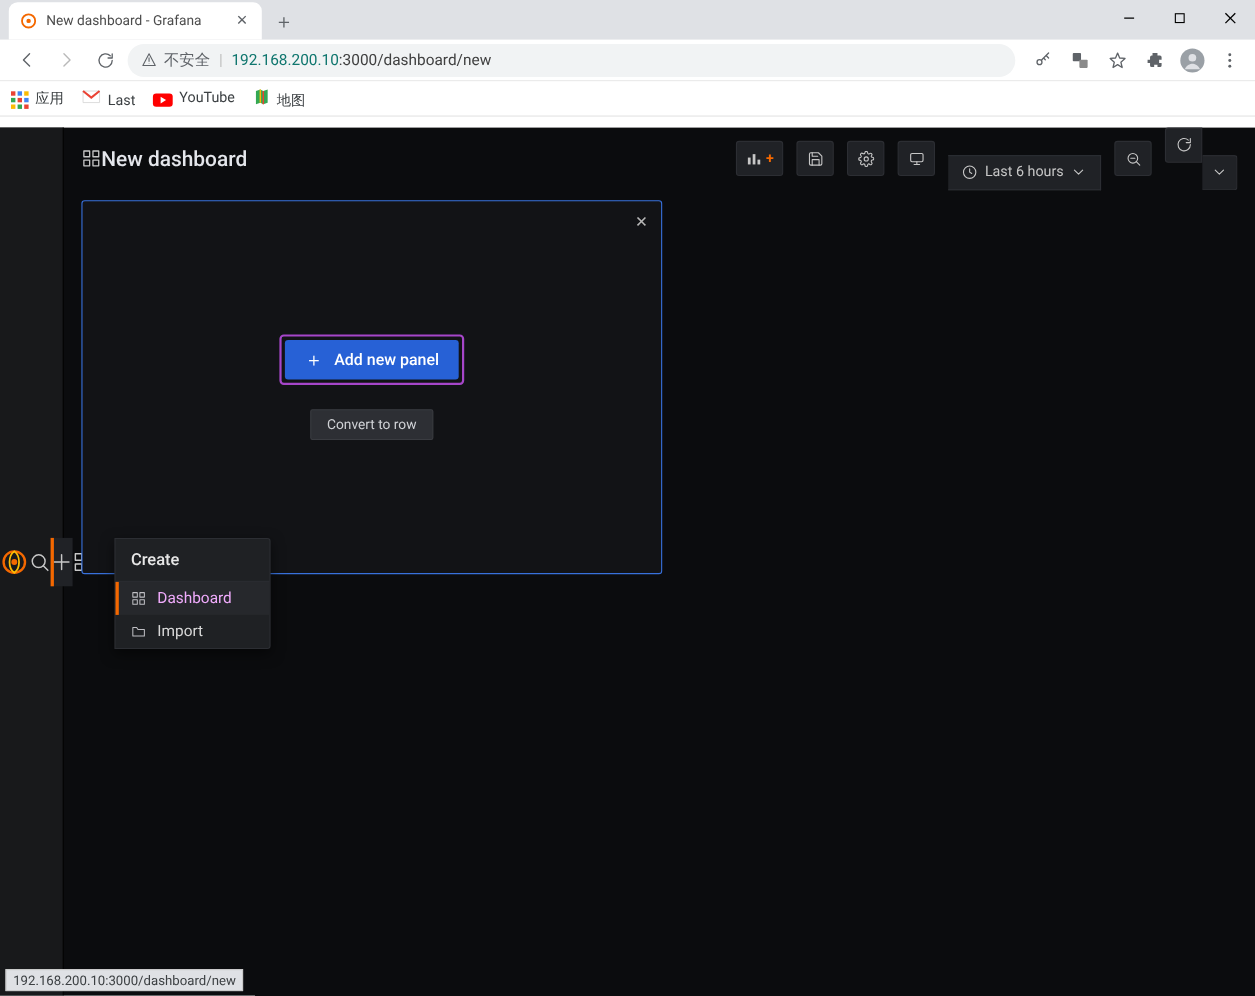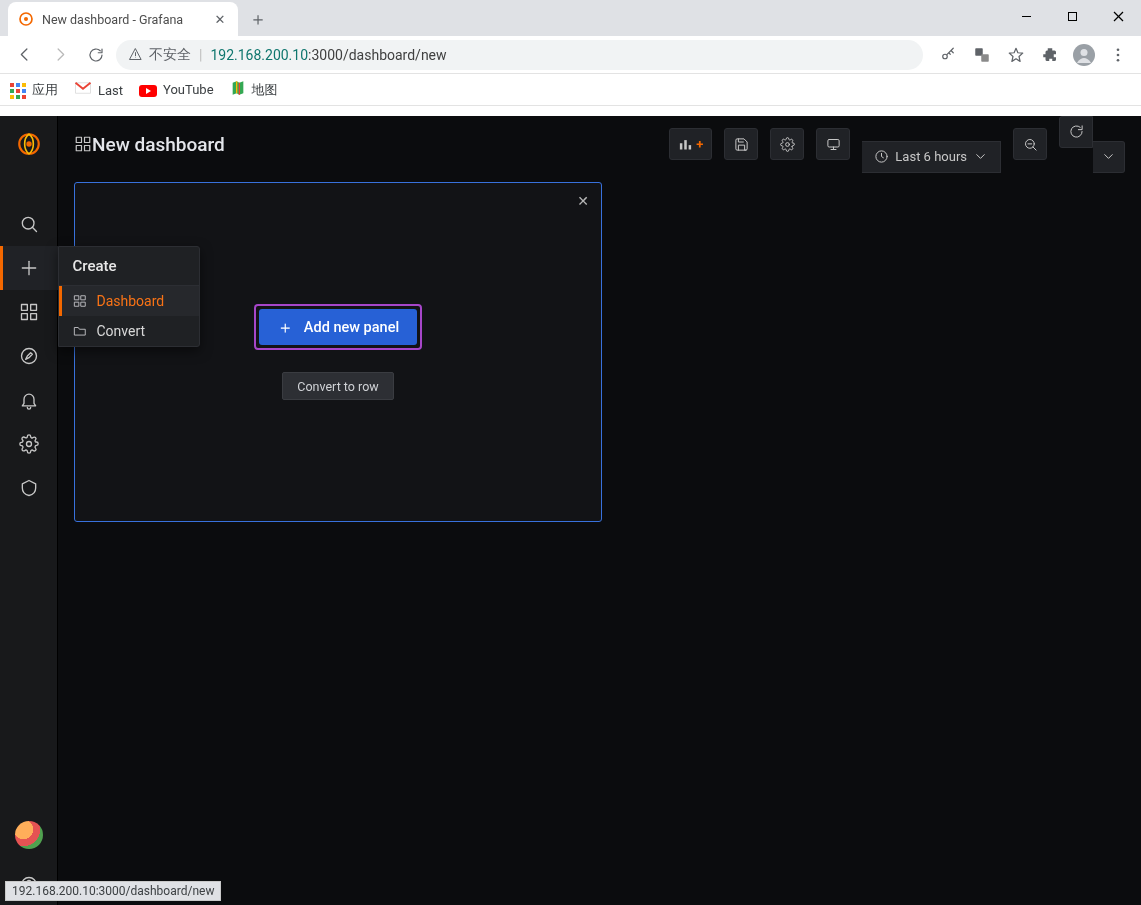--- a/index.html
+++ b/index.html
@@ -28,33 +28,33 @@
   .apps-ico span:nth-child(4){background:#34a853;} .apps-ico span:nth-child(5){background:#ea4335;} .apps-ico span:nth-child(6){background:#4285f4;}
   .apps-ico span:nth-child(7){background:#fbbc05;} .apps-ico span:nth-child(8){background:#34a853;} .apps-ico span:nth-child(9){background:#ea4335;}
   .yt-ico { width:18px; height:12px; background:#ff0000; border-radius:3px; position:relative; }
   .yt-ico::after { content:""; position:absolute; left:7px; top:3px; border-left:5px solid #fff; border-top:3px solid transparent; border-bottom:3px solid transparent; }
 
   
   .app { position:absolute; left:0; right:0; top:116px; bottom:0; background:#0b0c0e; display:flex; }
   
   .status-tip { position:absolute; left:5px; bottom:4px; background:#dfe1e5; color:#3c4043; font-size:12px; padding:2px 6px; border:1px solid #c9c9c9; z-index:50; }
 
-  .sidebar { width:58px; background:#18191b; display:flex; flex-direction:column; align-items:center; padding-top:0; position:relative; border-right:1px solid #000; }
+  .sidebar { width:58px; background:#18191b; display:flex; flex-direction:row; align-items:center; padding-top:0; position:relative; border-right:1px solid #000; }
   .logo { width:58px; height:56px; display:flex; align-items:center; justify-content:center; }
   .side-ico { width:58px; height:44px; display:flex; align-items:center; justify-content:center; color:#c7c7c7; cursor:pointer; position:relative; }
   .side-ico.active { background:#202226; }
   .side-ico.active::before { content:""; position:absolute; left:0; top:0; bottom:0; width:3px; background:#f46800; }
   .side-ico svg { width:20px; height:20px; }
   .side-spacer { flex:1; }
   .avatar { width:28px; height:28px; border-radius:50%; background: radial-gradient(circle at 30% 30%, #ffae5a 0 35%, #e55353 36% 60%, #50a14f 61% 100%); margin-bottom:16px; }
 
   .flyout { position:absolute; left:58px; top:0; width:142px; background:#1f2124; border:1px solid #2c2e33; border-radius:0 3px 3px 0; box-shadow:0 4px 12px rgba(0,0,0,.5); z-index:10; }
   .flyout-head { padding:10px 14px; font-size:15px; font-weight:500; color:#e7e7e7; border-bottom:1px solid #2c2e33; }
   .flyout-item { padding:7px 14px; font-size:14px; color:#d8d8d8; display:flex; align-items:center; gap:10px; cursor:pointer; position:relative; }
-  .flyout-item.active { background:#26282c; color:#f97316; }
+  .flyout-item.active { background:#26282c; color:#f0abfc; }
   .flyout-item.active::before { content:""; position:absolute; left:0; top:0; bottom:0; width:3px; background:#f46800; }
   .flyout-item svg { width:14px; height:14px; stroke:#bfbfc4; }
 
   .main { flex:1; display:flex; flex-direction:column; }
   .topbar { height:56px; display:flex; align-items:center; padding:0 16px; gap:12px; }
   .crumb { display:flex; align-items:center; color:#e4e6eb; font-size:19px; font-weight:500; }
   .crumb svg { width:18px; height:18px; }
   .top-spacer { flex:1; }
   .tbtn { height:32px; min-width:34px; padding:0 8px; background:#202226; border:1px solid #2c2e33; border-radius:3px; display:flex; align-items:center; justify-content:center; color:#c7c7c7; font-size:13px; gap:6px; cursor:pointer; }
   .tbtn svg { width:15px; height:15px; }
@@ -246,21 +246,21 @@
               <rect x="14" y="3" width="7" height="7"></rect>
               <rect x="3" y="14" width="7" height="7"></rect>
               <rect x="14" y="14" width="7" height="7"></rect>
             </svg>
           <span>Dashboard</span>
         </div>
         <div class="flyout-item">
           <svg class="stroke" viewBox="0 0 24 24">
               <path d="M3 6h6l2 3h10v10H3z"></path>
             </svg>
-          <span>Convert</span>
+          <span>Import</span>
         </div>
       </div>
     </div>
 
     <div class="side-ico">
         <svg class="stroke" viewBox="0 0 24 24">
           <rect x="3" y="3" width="7" height="7"></rect>
           <rect x="14" y="3" width="7" height="7"></rect>
           <rect x="3" y="14" width="7" height="7"></rect>
           <rect x="14" y="14" width="7" height="7"></rect>

